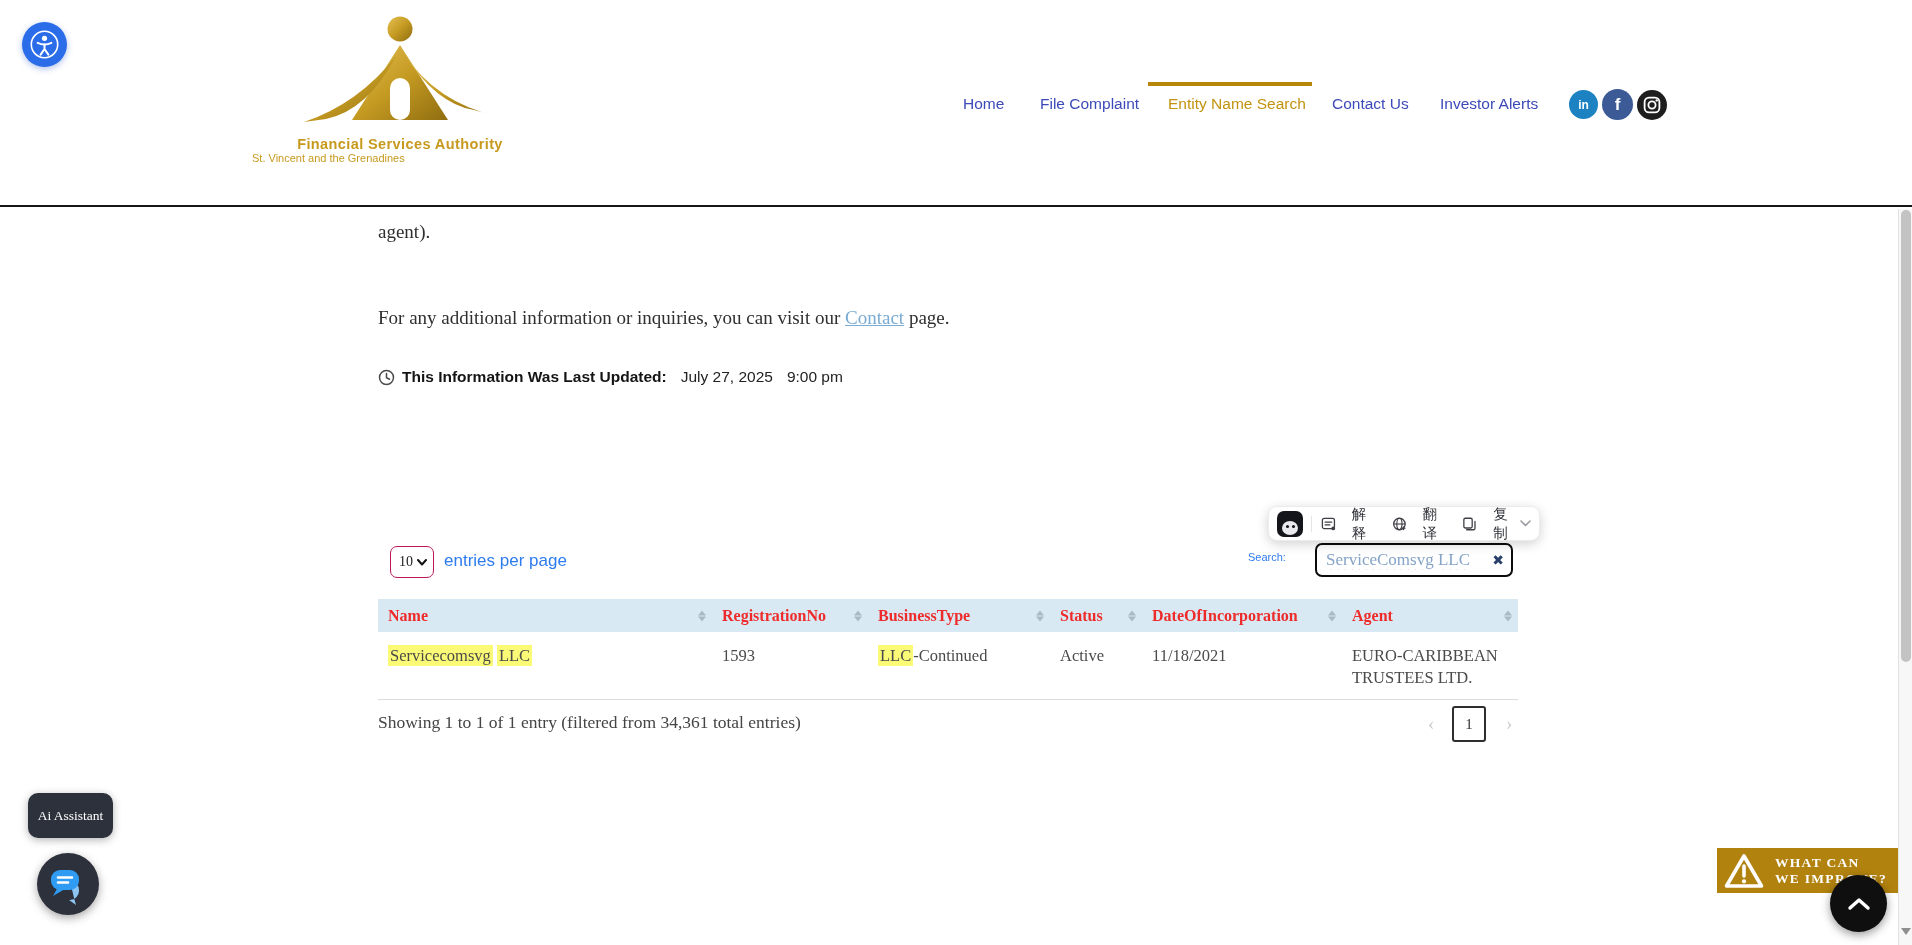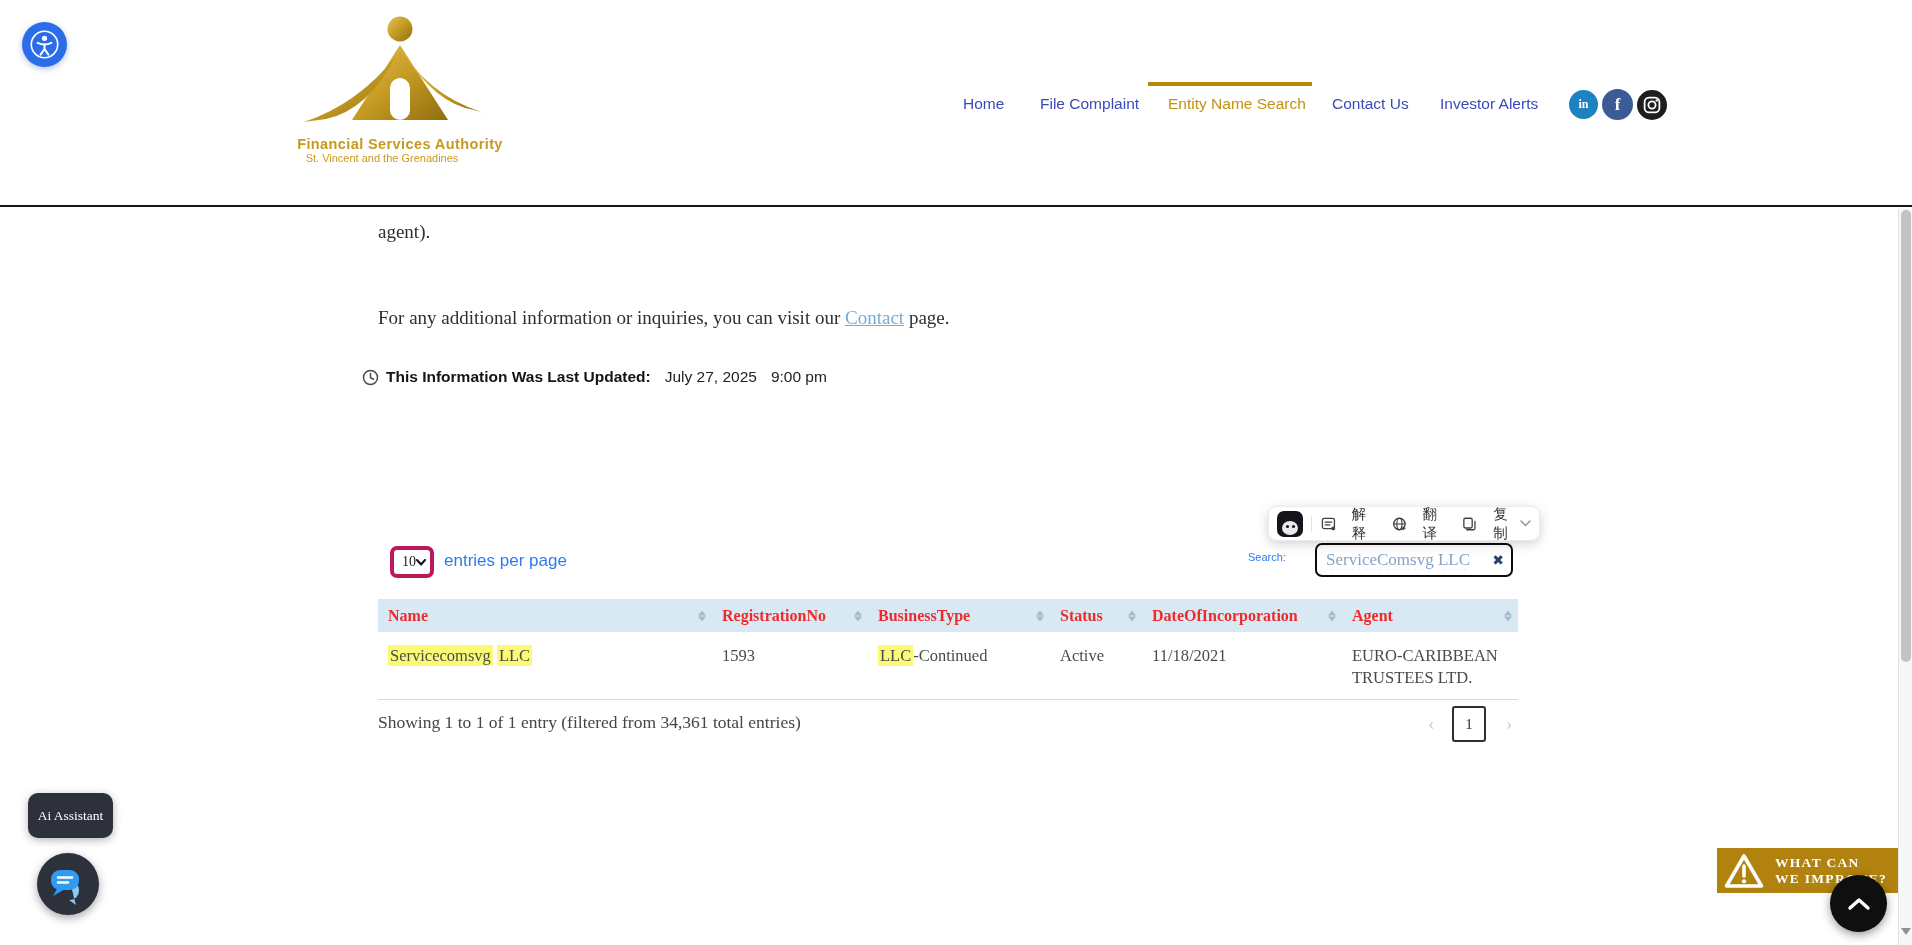--- a/index.html
+++ b/index.html
@@ -8,61 +8,61 @@
           font-family:"Liberation Serif","DejaVu Serif",serif; }
   .sans { font-family:"Liberation Sans","DejaVu Sans",sans-serif; }
 
   
   .site-header { position:absolute; top:0; left:0; width:1912px; height:207px; background:#fff;
                  border-bottom:2px solid #161616; z-index:5; }
   .a11y-btn { position:absolute; left:22px; top:22px; width:45px; height:45px; border-radius:50%;
               background:#2b6ce8; box-shadow:0 2px 6px rgba(30,80,200,.35); cursor:pointer; }
   .logo-text1 { position:absolute; left:250px; top:136px; width:300px; text-align:center;
                 color:#c79a1e; font-weight:bold; font-size:14.5px; letter-spacing:.4px; }
-  .logo-text2 { position:absolute; left:232px; top:152px; width:300px; text-align:center;
+  .logo-text2 { position:absolute; left:252px; top:152px; width:300px; 
                 color:#c79a1e; font-size:11px; }
   .nav-item { position:absolute; top:95px; font-size:15.5px; color:#3c4ab9; cursor:pointer; white-space:nowrap; }
   .nav-item.active { color:#c2930f; }
   .nav-activebar { position:absolute; left:1148px; top:82px; width:164px; height:4px; background:#b8860b; }
   .soc { position:absolute; border-radius:50%; display:flex; align-items:center; justify-content:center; cursor:pointer; }
   .soc-li { left:1569px; top:90px; width:29px; height:29px; background:#1c82c2; }
   .soc-fb { left:1602px; top:89px; width:31px; height:31px; background:#3b5a96; }
   .soc-ig { left:1637px; top:90px; width:30px; height:30px; background:#1e1e1e; }
-  .soc span { color:#fff; font-weight:bold; font-size:13px;font-family:Liberation Serif, serif; }
+  .soc span { color:#fff; font-weight:bold; font-size:13px; }
 
   
   .para { position:absolute; left:378px; white-space:nowrap; font-size:19px; color:#2f2f2f; z-index:1; }
   .clipped { top:186px; letter-spacing:.3px; }
   .p-agent { top:221px; }
   .p-sort  { top:264px; }
   .p-info  { top:307px; }
   .contact-link { color:#79abd3; text-decoration:underline; cursor:pointer; }
 
-  .updated { position:absolute; left:362px; top:368px; display:flex; align-items:flex-end; z-index:1; }
+  .updated { position:absolute; left:378px; top:368px; display:flex; align-items:flex-end; z-index:1; }
   .updated .lbl { font-family:"Liberation Sans","DejaVu Sans",sans-serif; font-weight:bold; color:#141414;
                   font-size:15.5px; margin-left:7px; }
   .updated .val { font-family:"Liberation Sans","DejaVu Sans",sans-serif; color:#222; font-size:15.5px; margin-left:14px; }
 
   
   .sel-toolbar { position:absolute; left:1268px; top:506px; width:272px; height:35px; background:#fff;
                  border:1px solid #ececec; border-radius:9px; z-index:6;
                  box-shadow:0 3px 12px rgba(0,0,0,.18); display:flex; align-items:center; padding:0 8px; }
   .mascot { width:26px; height:26px; border-radius:7px; background:#14151a; position:relative; overflow:hidden;
             flex:0 0 auto; cursor:pointer; }
   .mascot:before { content:""; position:absolute; left:5px; top:10px; width:16px; height:14px; border-radius:50%;
                    background:#e9e9ee; }
   .mascot:after { content:""; position:absolute; left:9px; top:14px; width:3px; height:3px; border-radius:50%;
                   background:#14151a; box-shadow:6px 0 0 #14151a; }
   .tb-div { width:1px; height:16px; background:#e4e4e4; margin:0 9px 0 8px; }
   .tb-item { display:flex; align-items:center; gap:16px; cursor:pointer; margin-right:13px;
              font-family:"Liberation Sans","DejaVu Sans",sans-serif; font-size:14.5px; color:#33343a; }
   .tb-caret { margin-left:auto; cursor:pointer; display:flex; align-items:center; }
 
   
-  .pagesize { position:absolute; left:390px; top:546px; width:44px; height:32px; border:4px solid #be185d;
+  .pagesize { position:absolute; left:390px; top:546px; width:44px; height:32px; border:1px solid #be185d;
               border-radius:7px; background:#fff; z-index:1; cursor:pointer;
               display:flex; align-items:center; padding:0 6px 0 8px; justify-content:space-between;
               font-size:14px; color:#1a1a1a; }
   .entries-lbl { position:absolute; left:444px; top:551px; font-family:"Liberation Sans","DejaVu Sans",sans-serif;
                  font-size:17px; color:#2e7cf0; z-index:1; }
   .search-lbl { position:absolute; left:1248px; top:551px; font-family:"Liberation Sans","DejaVu Sans",sans-serif;
                 font-size:11px; color:#2e7cf0; z-index:1; }
   .search-box { position:absolute; left:1315px; top:543px; width:198px; height:34px; background:#fff;
                 border:2px solid #0c0c0c; border-radius:7px; z-index:1; display:flex; align-items:center;
                 padding:0 26px 0 9px; }

